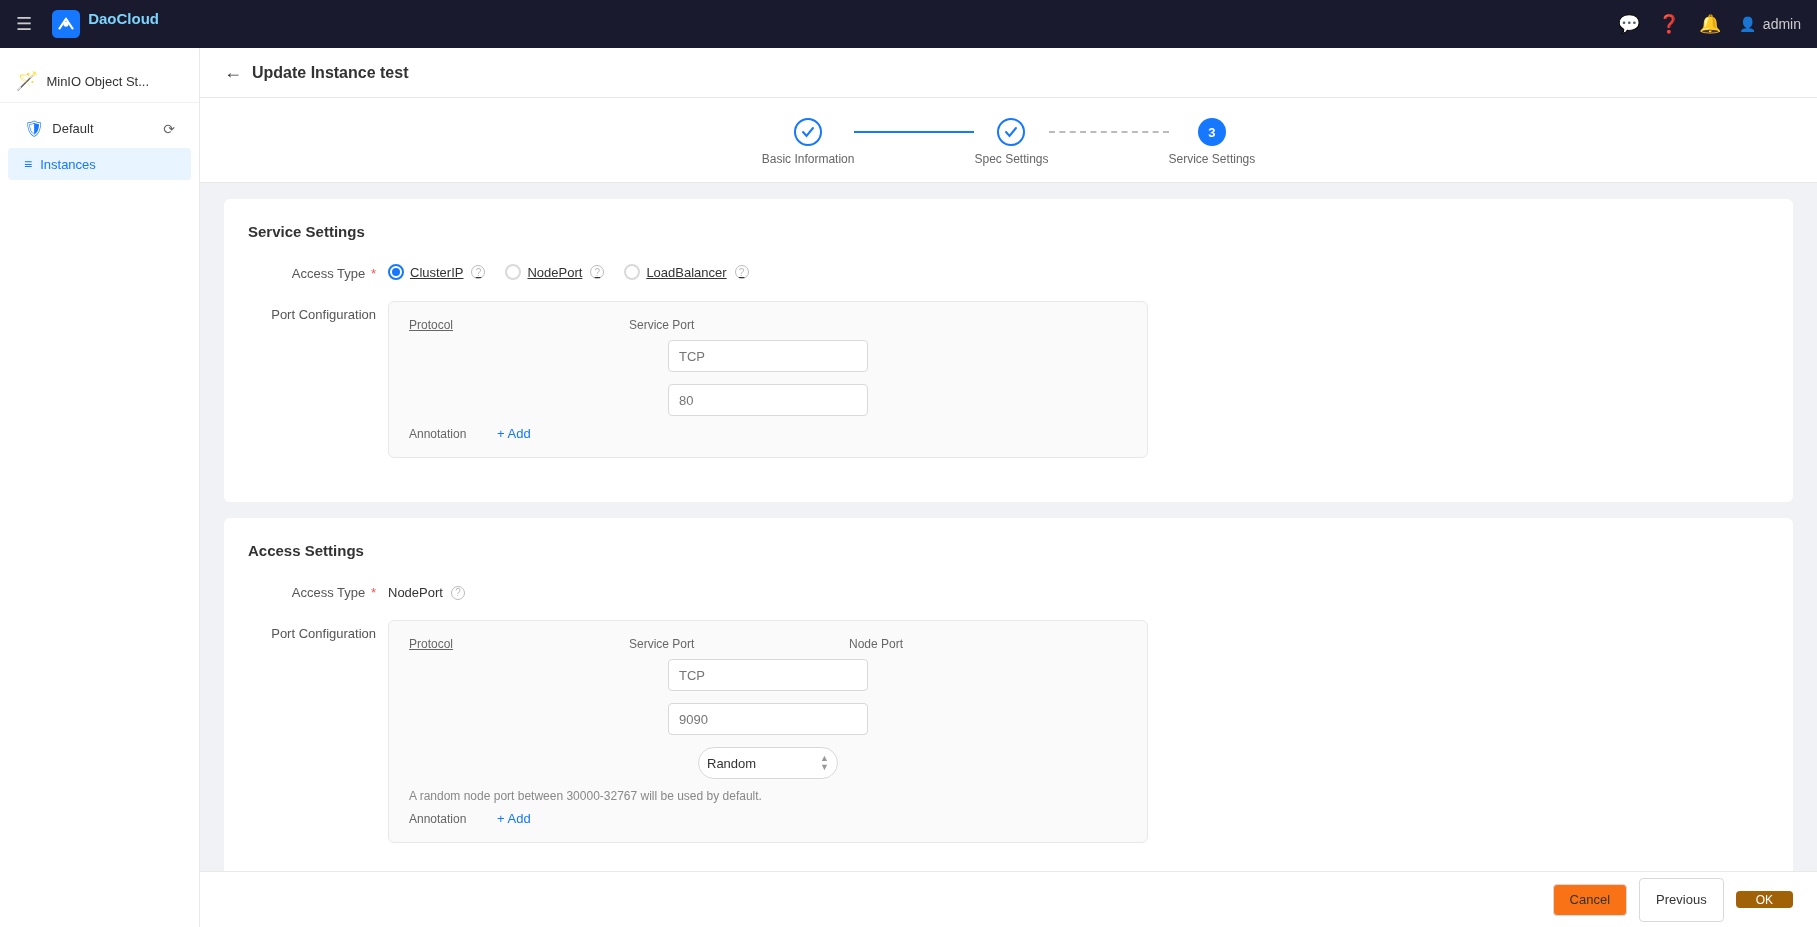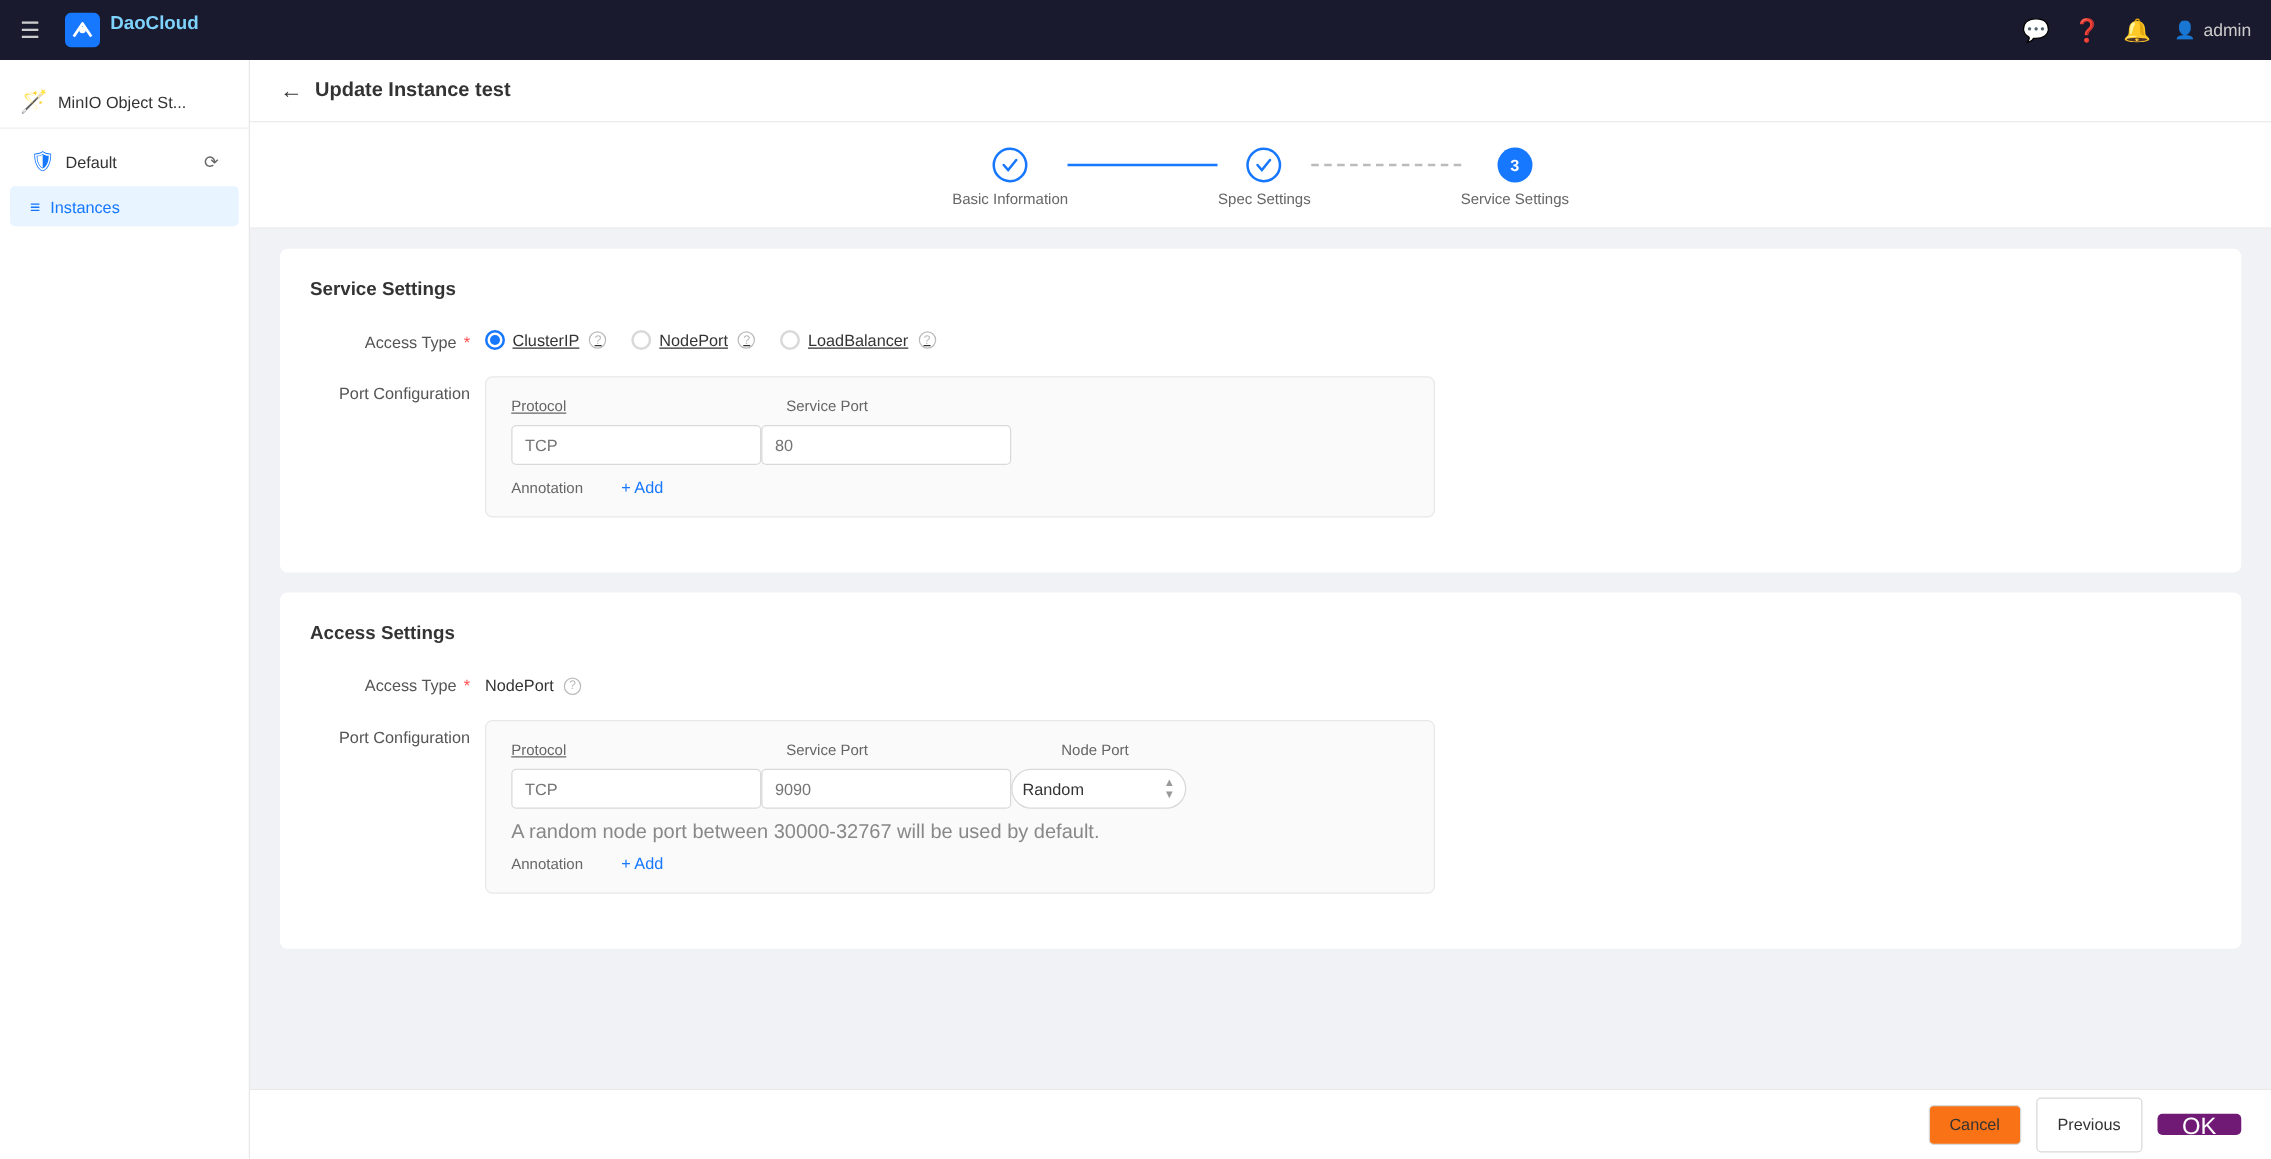--- a/index.html
+++ b/index.html
@@ -194,22 +194,23 @@
       display: flex; gap: 20px; margin-bottom: 8px;
     }
     .port-col-label {
       font-size: 12px; color: #666;
     }
     .port-col-label.col-protocol { width: 200px; text-decoration: underline; }
     .port-col-label.col-service { width: 200px; }
     .port-col-label.col-node { width: 150px; }
 
     .port-config-row {
-      display: flex; gap: 0; align-items: center;
+      display: flex; gap: 12px; align-items: center;
       margin-bottom: 10px;
+      flex-direction: column;
     }
     .port-input {
       height: 32px;
       border: 1px solid #d9d9d9;
       border-radius: 4px;
       padding: 0 10px;
       font-size: 13px;
       color: #bbb;
       background: #fff;
       outline: none;
@@ -240,21 +241,21 @@
     .add-btn {
       color: #1677ff;
       background: none;
       border: none;
       cursor: pointer;
       font-size: 13px;
       display: flex; align-items: center; gap: 4px;
     }
 
     .hint-text {
-      font-size: 16px; color: #888; margin-top: 6px;
+      font-size: 12px; color: #888; margin-top: 6px;
     }
 
     
     .footer {
       position: fixed;
       bottom: 0; left: 200px; right: 0;
       height: 56px;
       background: #fff;
       border-top: 1px solid #e8e8e8;
       display: flex; align-items: center; justify-content: flex-end;
@@ -276,24 +277,24 @@
       border-radius: 4px;
       background: #fff;
       color: #333;
       cursor: pointer;
       font-size: 13px;
     }
     .btn-ok {
       height: 17px; padding: 0 20px;
       border: none;
       border-radius: 4px;
-      background: #701a75;
+      background: #a16207;
       color: #fff;
       cursor: pointer;
-      font-size: 19px;
+      font-size: 12px;
       font-weight: 500;
     }
 
     
     .hamburger { color: #ccc; font-size: 18px; cursor: pointer; margin-right: 8px; }
 
     
     .refresh-icon { color: #666; font-size: 14px; cursor: pointer; }
   </style>
 </head>

